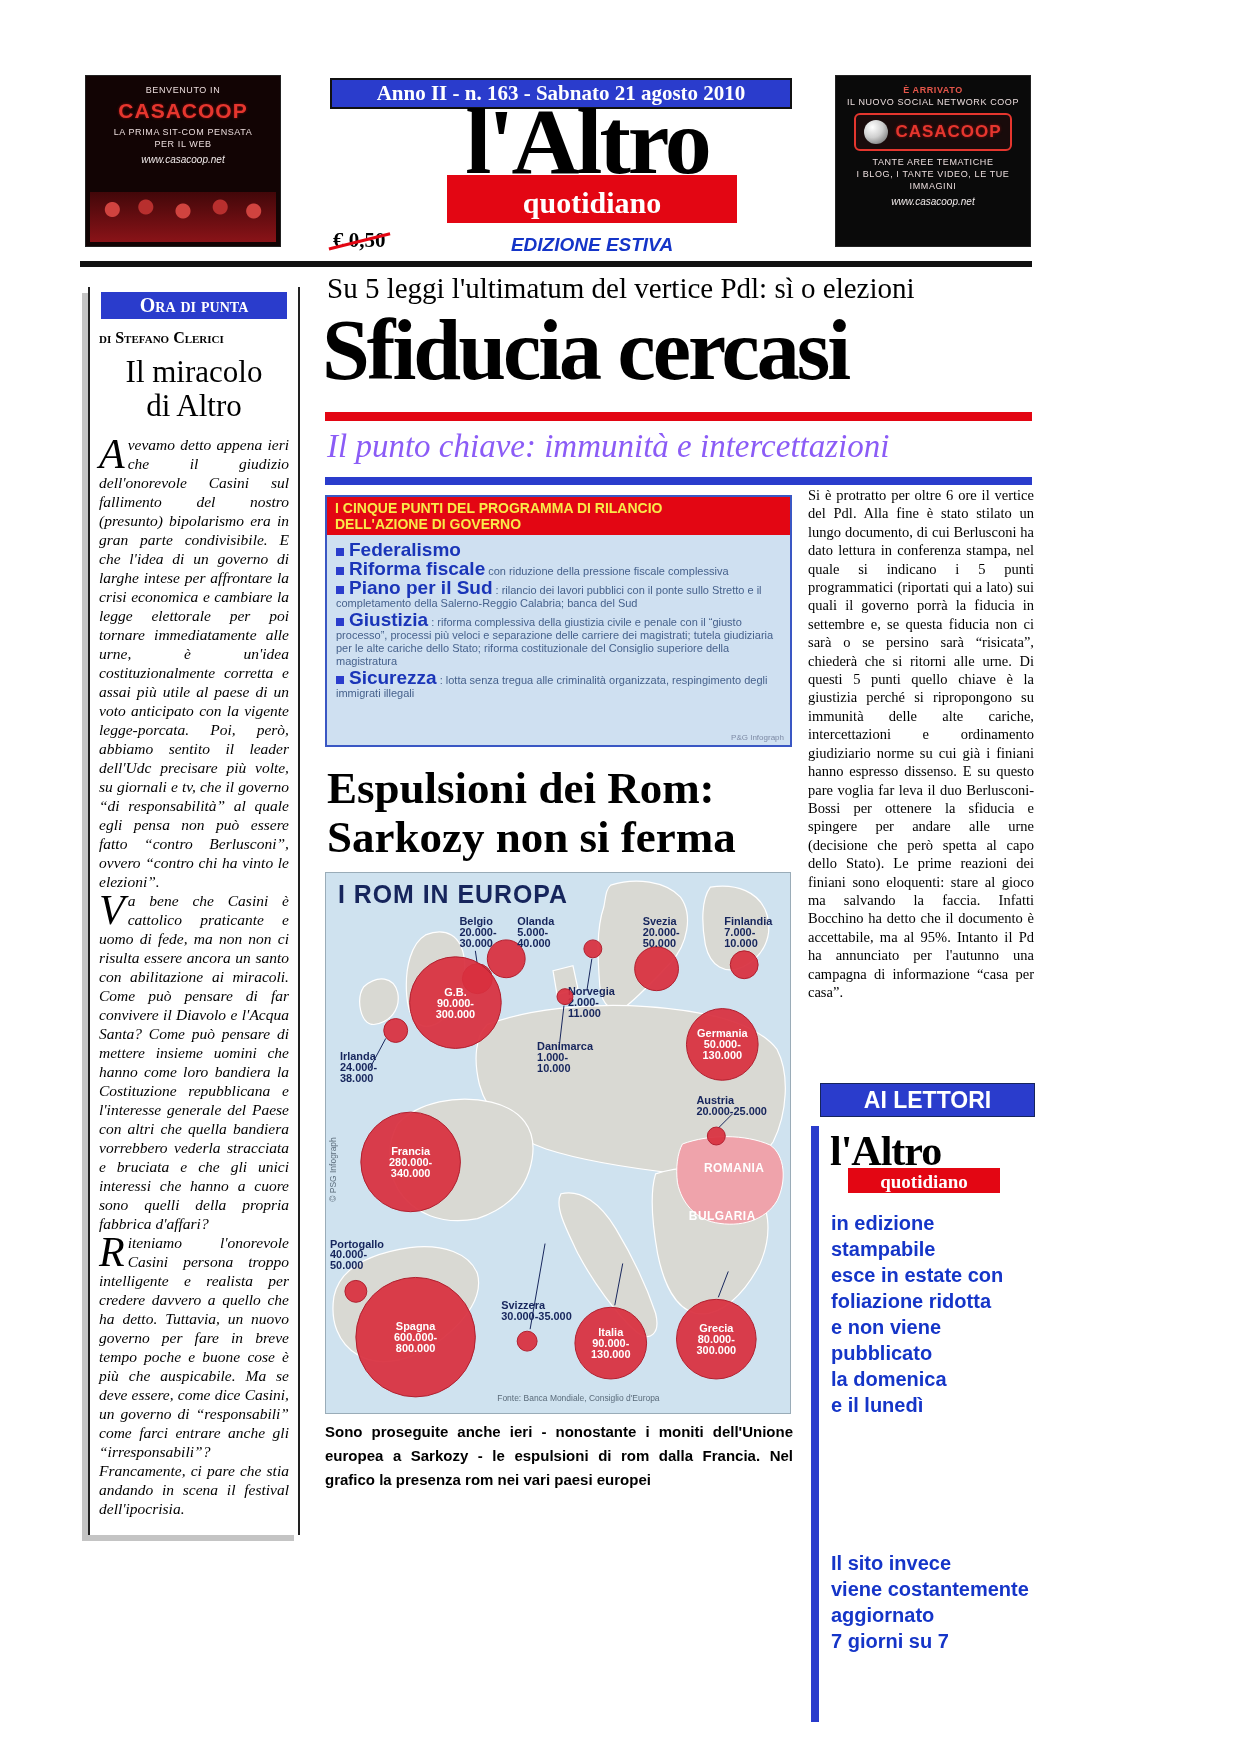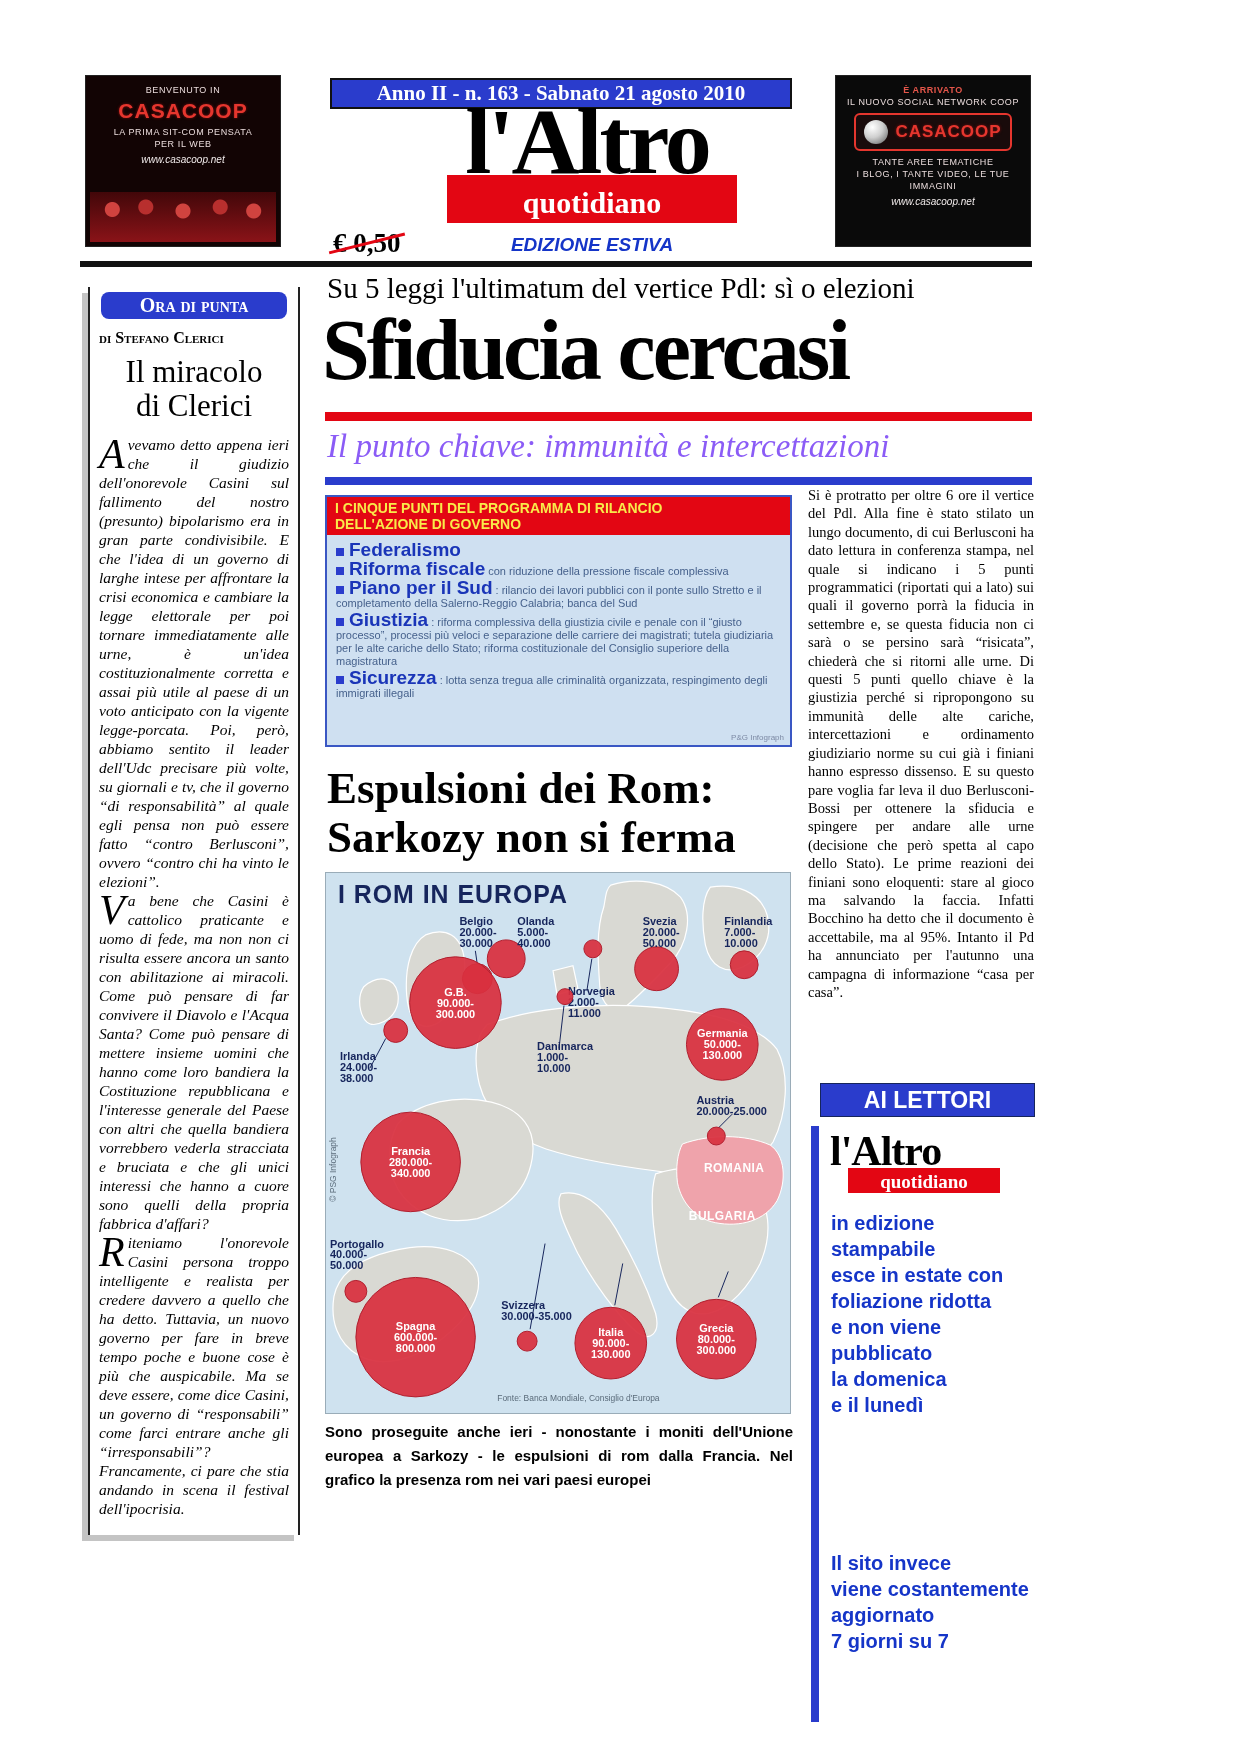--- a/index.html
+++ b/index.html
@@ -31,30 +31,30 @@
   
   .date-banner{position:absolute;left:330px;top:78px;width:462px;height:31px;background:#2a3ccc;border:2px solid #111;
     color:#fff;font-family:"Liberation Serif",serif;font-weight:bold;font-size:21px;text-align:center;line-height:26px;}
   .logo-red{position:absolute;left:447px;top:175px;width:290px;height:48px;background:#e30613;z-index:1;}
   .logo-text{position:absolute;left:430px;top:94px;width:314px;z-index:2;text-align:center;
     font-weight:bold;font-size:94px;line-height:94px;letter-spacing:-3px;}
   .logo-sub{position:absolute;left:447px;top:188px;width:290px;z-index:3;color:#fff;text-align:center;
     font-weight:bold;font-size:30px;line-height:30px;}
   .edition{position:absolute;left:447px;top:234px;width:290px;text-align:center;color:#1535c8;
     font-family:"Liberation Sans",sans-serif;font-weight:bold;font-style:italic;font-size:19px;}
-  .price{position:absolute;left:333px;top:228px;font-weight:bold;font-size:27px;}
+  .price{position:absolute;left:333px;top:228px;font-weight:bold;font-size:21px;}
   .price::after{content:"";position:absolute;left:-5px;right:-5px;top:46%;height:3px;background:#e30613;transform:rotate(-14deg);}
   .top-rule{position:absolute;left:80px;top:261px;width:952px;height:6px;background:#111;}
 
   
   .left-col{position:absolute;left:88px;top:287px;width:212px;height:1248px;background:#fff;
     border-left:2px solid #222;border-right:2px solid #222;box-shadow:-6px 6px 0 #c4c4c4;
     padding:3px 9px;overflow:hidden;}
   .col-header{background:#2a3ccc;color:#fff;text-align:center;font-weight:bold;font-size:20px;
-    font-variant:small-caps;padding:2px 0;margin:2px 2px 10px;border-radius:8px;}
+    font-variant:small-caps;padding:2px 0;margin:2px 2px 10px;}
   .byline{font-variant:small-caps;font-weight:bold;font-size:16px;margin:4px 0 8px;}
   .left-title{text-align:center;font-size:31px;line-height:34px;margin:2px 0 12px;font-weight:normal;}
   .apara{font-style:italic;font-size:15.5px;line-height:19px;text-align:justify;}
   .dropcap{float:left;font-size:42px;line-height:34px;padding:2px 3px 0 0;font-style:italic;}
 
   
   .kicker{position:absolute;left:327px;top:272px;width:704px;font-size:29px;}
   .headline{position:absolute;left:322px;top:304px;width:712px;font-weight:bold;font-size:86px;line-height:92px;letter-spacing:-3px;}
   .red-rule{position:absolute;left:325px;top:412px;width:707px;height:9px;background:#e30613;}
   .subhead{position:absolute;left:327px;top:428px;width:706px;font-weight:normal;font-style:italic;font-size:33px;color:#8b5cf6;}
@@ -135,21 +135,21 @@
     <div class="ad-url">www.casacoop.net</div>
   </div>
 
   <div class="top-rule"></div>
 
   <div class="left-col">
     <div class="col-header">Ora di punta</div>
     <div class="byline">di Stefano Clerici</div>
     <h2 class="left-title">
       <div>Il miracolo</div>
-      <div>di Clerici</div>
+      <div>di Altro</div>
     </h2>
     <div>
 
         <p class="apara"><span class="dropcap">A</span><span>vevamo detto appena ieri che il giudizio dell'onorevole Casini sul fallimento del nostro (presunto) bipolarismo era in gran parte condivisibile. E che l'idea di un governo di larghe intese per affrontare la crisi economica e cambiare la legge elettorale per poi tornare immediatamente alle urne, è un'idea costituzionalmente corretta e assai più utile al paese di un voto anticipato con la vigente legge-porcata. Poi, però, abbiamo sentito il leader dell'Udc precisare più volte, su giornali e tv, che il governo “di responsabilità” al quale egli pensa non può essere fatto “contro Berlusconi”, ovvero “contro chi ha vinto le elezioni”.</span></p>
 
         <p class="apara"><span class="dropcap">V</span><span>a bene che Casini è cattolico praticante e uomo di fede, ma non non ci risulta essere ancora un santo con abilitazione ai miracoli. Come può pensare di far convivere il Diavolo e l'Acqua Santa? Come può pensare di mettere insieme uomini che hanno come loro bandiera la Costituzione repubblicana e l'interesse generale del Paese con altri che quella bandiera vorrebbero vederla stracciata e bruciata e che gli unici interessi che hanno a cuore sono quelli della propria fabbrica d'affari?</span></p>
 
         <p class="apara"><span class="dropcap">R</span><span>iteniamo l'onorevole Casini persona troppo intelligente e realista per credere davvero a quello che ha detto. Tuttavia, un nuovo governo per fare in breve tempo poche e buone cose è più che auspicabile. Ma se deve essere, come dice Casini, un governo di “responsabili” come farci entrare anche gli “irresponsabili”? Francamente, ci pare che stia andando in scena il festival dell'ipocrisia.</span></p>
       </div>
   </div>

